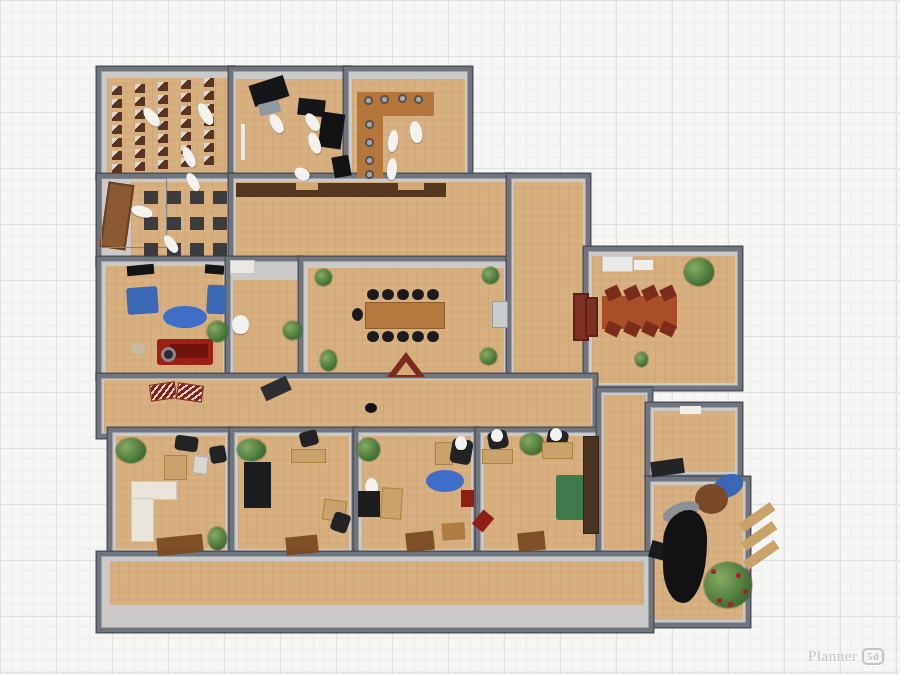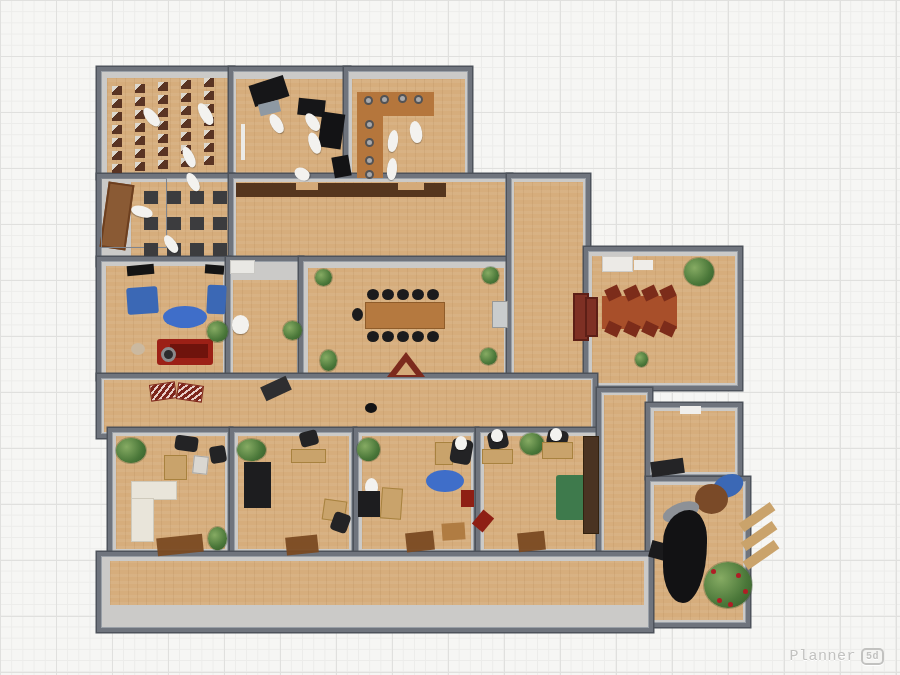--- a/index.html
+++ b/index.html
@@ -5,21 +5,21 @@
   html,body{margin:0;padding:0;background:#fff;}
   .canvas{
     position:relative;width:900px;height:675px;overflow:hidden;
     background-color:var(--background,#f6f6f4);
     background-image:
       linear-gradient(var(--grid-major,#e0e0de) 1px,transparent 1px),
       linear-gradient(90deg,var(--grid-major,#e0e0de) 1px,transparent 1px),
       linear-gradient(var(--grid-minor,#ececea) 1px,transparent 1px),
       linear-gradient(90deg,var(--grid-minor,#ececea) 1px,transparent 1px);
     background-size:56px 56px,56px 56px,11.2px 11.2px,11.2px 11.2px;
-    font-family:Liberation Mono, monospace;
+    font-family:Liberation Serif, serif;
   }
   #floorplan{position:absolute;left:0;top:0;width:900px;height:675px;}
   .room{
     position:absolute;box-sizing:border-box;
     border:4px solid var(--wall,#6f747d);
     background:var(--room-gray,#cbcac8);
     box-shadow:0 0 0 1.5px var(--wall-outline,#4d525b), inset 0 0 0 1px #9aa0a7;
   }
   .floor{
     position:absolute;

